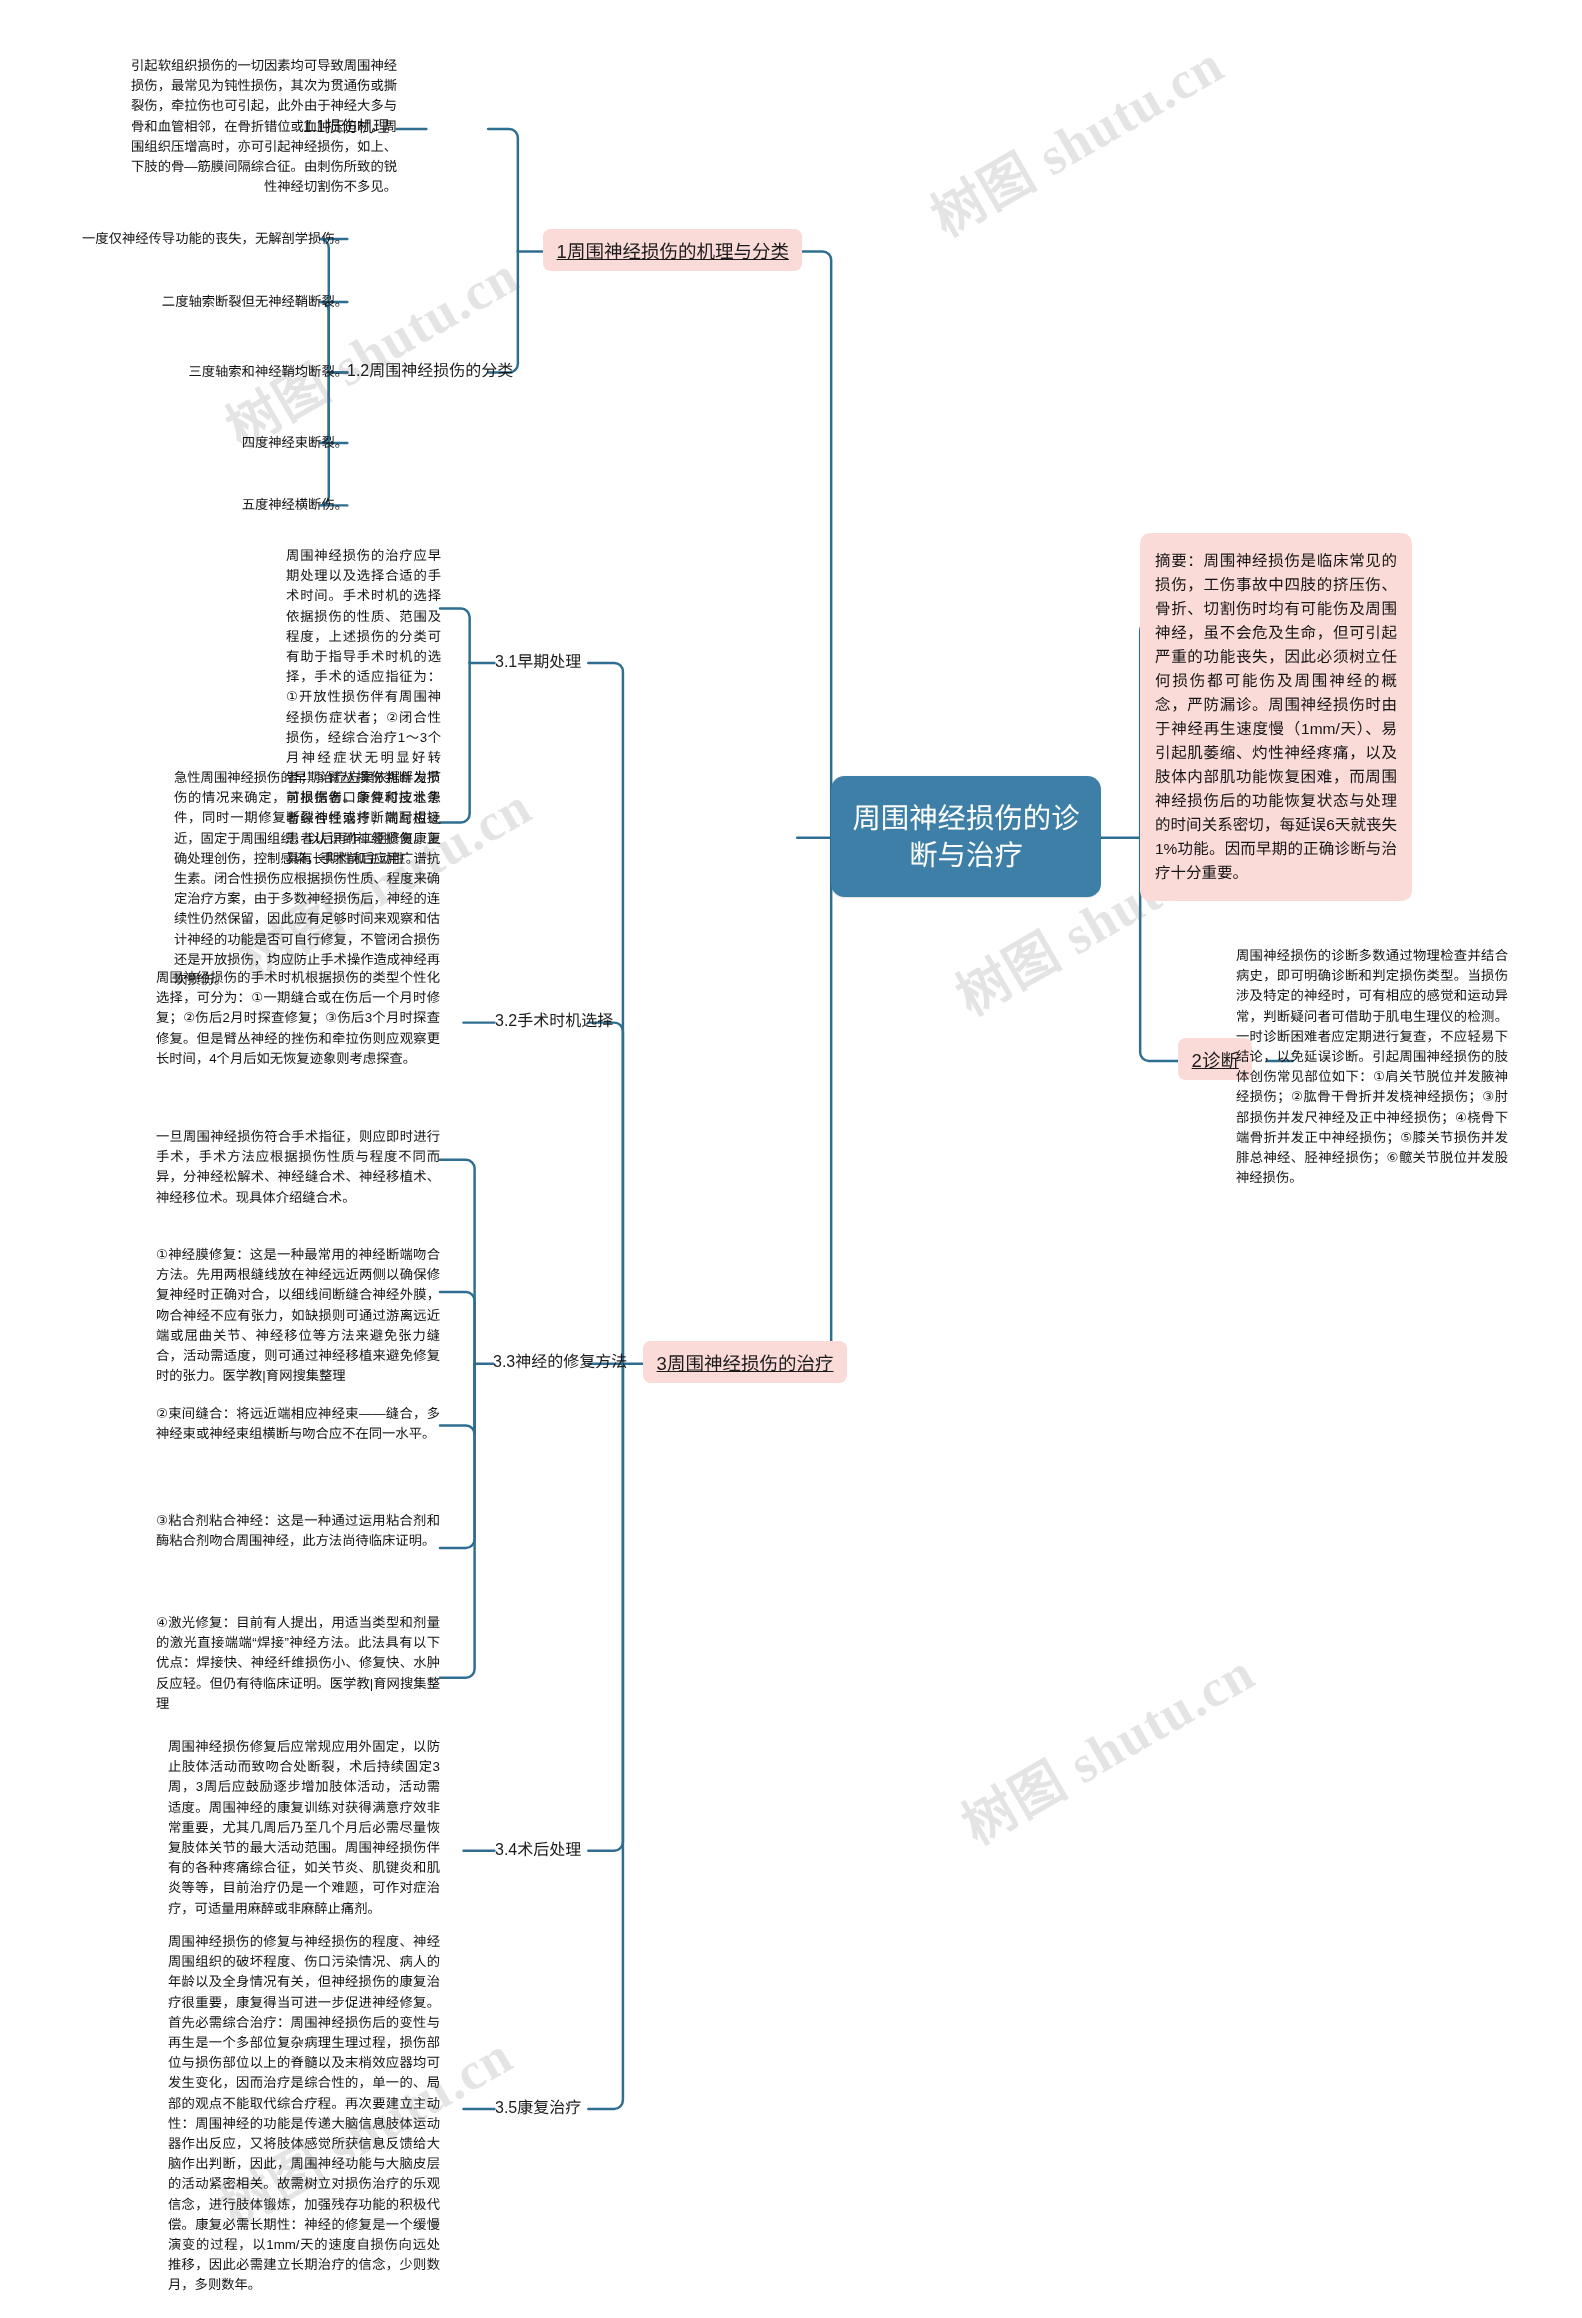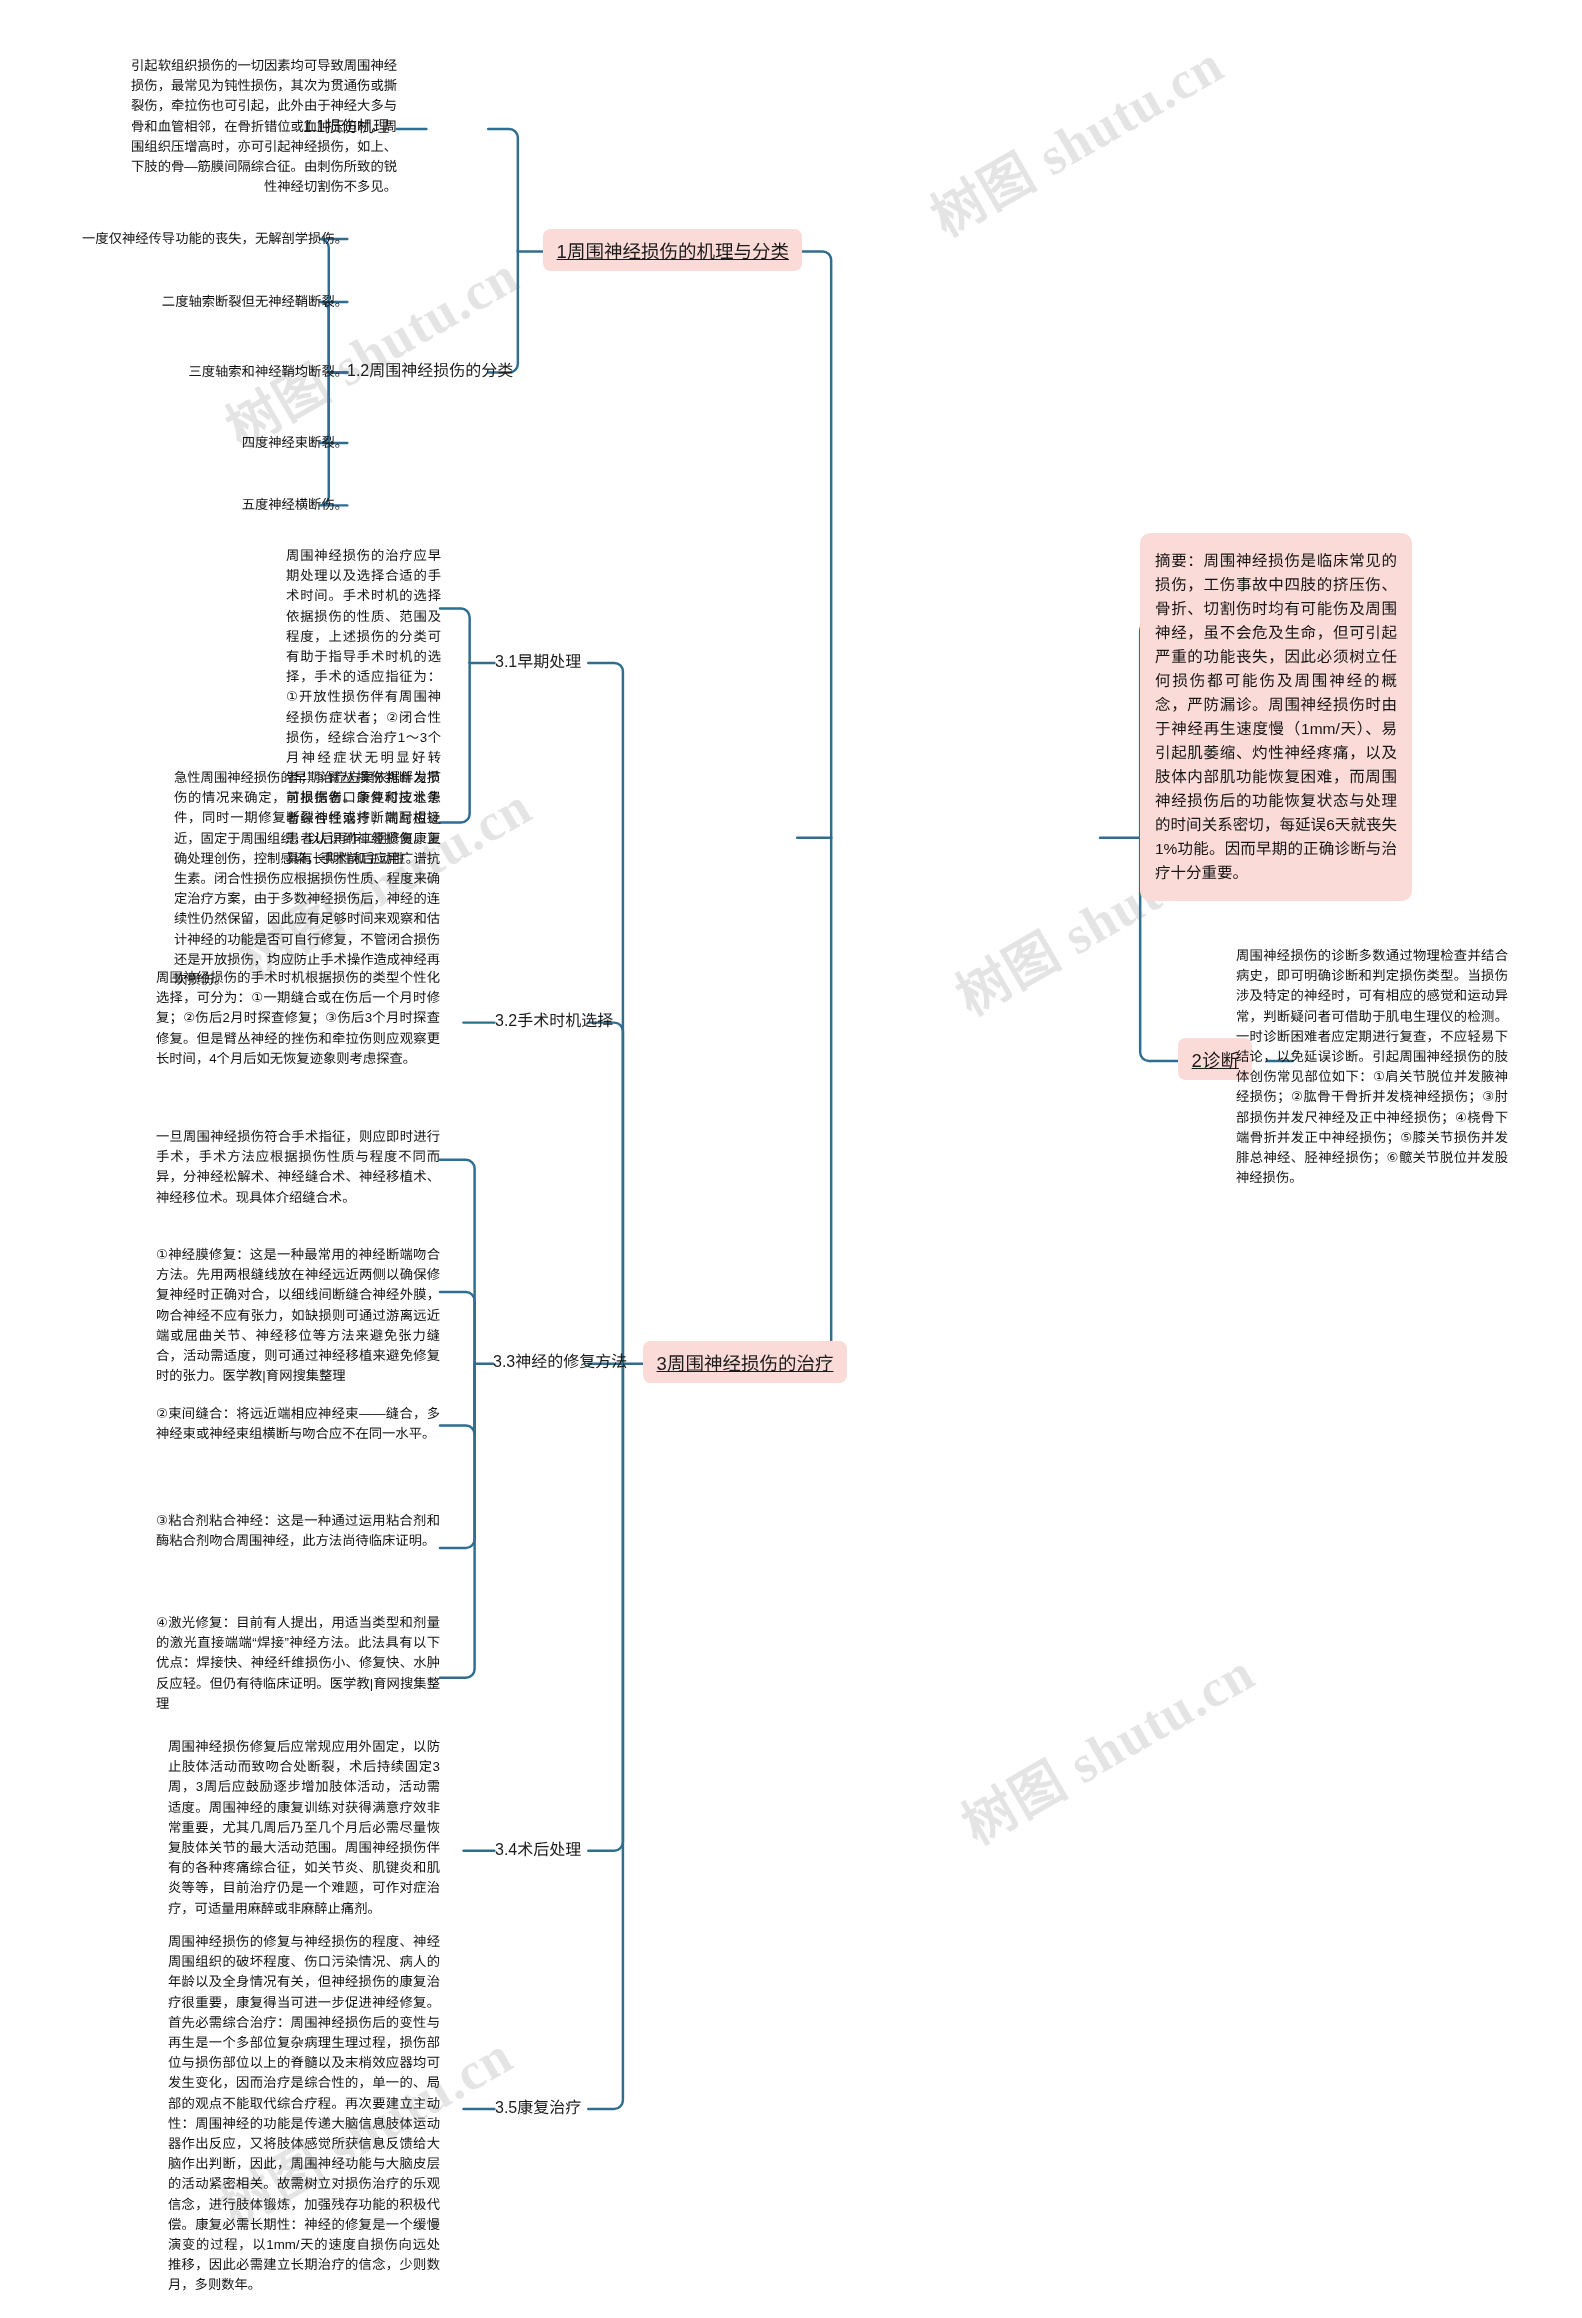--- a/index.html
+++ b/index.html
@@ -163,20 +163,21 @@
     </g>
   </svg>
 
   <div class="wm" style="left:915px;top:185px;">树图 shutu.cn</div>
   <div class="wm" style="left:210px;top:396px;">树图 shutu.cn</div>
   <div class="wm" style="left:940px;top:964px;">树图 shutu.cn</div>
   <div class="wm" style="left:223px;top:927px;">树图 shutu.cn</div>
   <div class="wm" style="left:946px;top:1793px;">树图 shutu.cn</div>
   <div class="wm" style="left:204px;top:2176px;">树图 shutu.cn</div>
 
+  <div id="root-node" style="left:831px;top:776px;width:270px;height:121px;">周围神经损伤的诊断与治疗</div>
 
   <div class="pill" style="left:543px;top:229px;">1周围神经损伤的机理与分类</div>
 
   <div class="blabel r" style="left:303px;top:117px;width:124px;">1.1损伤机理</div>
   <div class="leaf r" style="left:119px;top:56px;width:278px;">引起软组织损伤的一切因素均可导致周围神经损伤，最常见为钝性损伤，其次为贯通伤或撕裂伤，牵拉伤也可引起，此外由于神经大多与骨和血管相邻，在骨折错位或血肿压迫时，周围组织压增高时，亦可引起神经损伤，如上、下肢的骨—筋膜间隔综合征。由刺伤所致的锐性神经切割伤不多见。</div>
 
   <div class="blabel r" style="left:347px;top:361px;width:192px;text-align:left;">1.2周围神经损伤的分类</div>
 
   <div class="leaf r" style="left:57px;top:229px;width:291px;">一度仅神经传导功能的丧失，无解剖学损伤。</div>
   <div class="leaf r" style="left:57px;top:292px;width:291px;">二度轴索断裂但无神经鞘断裂。</div>

